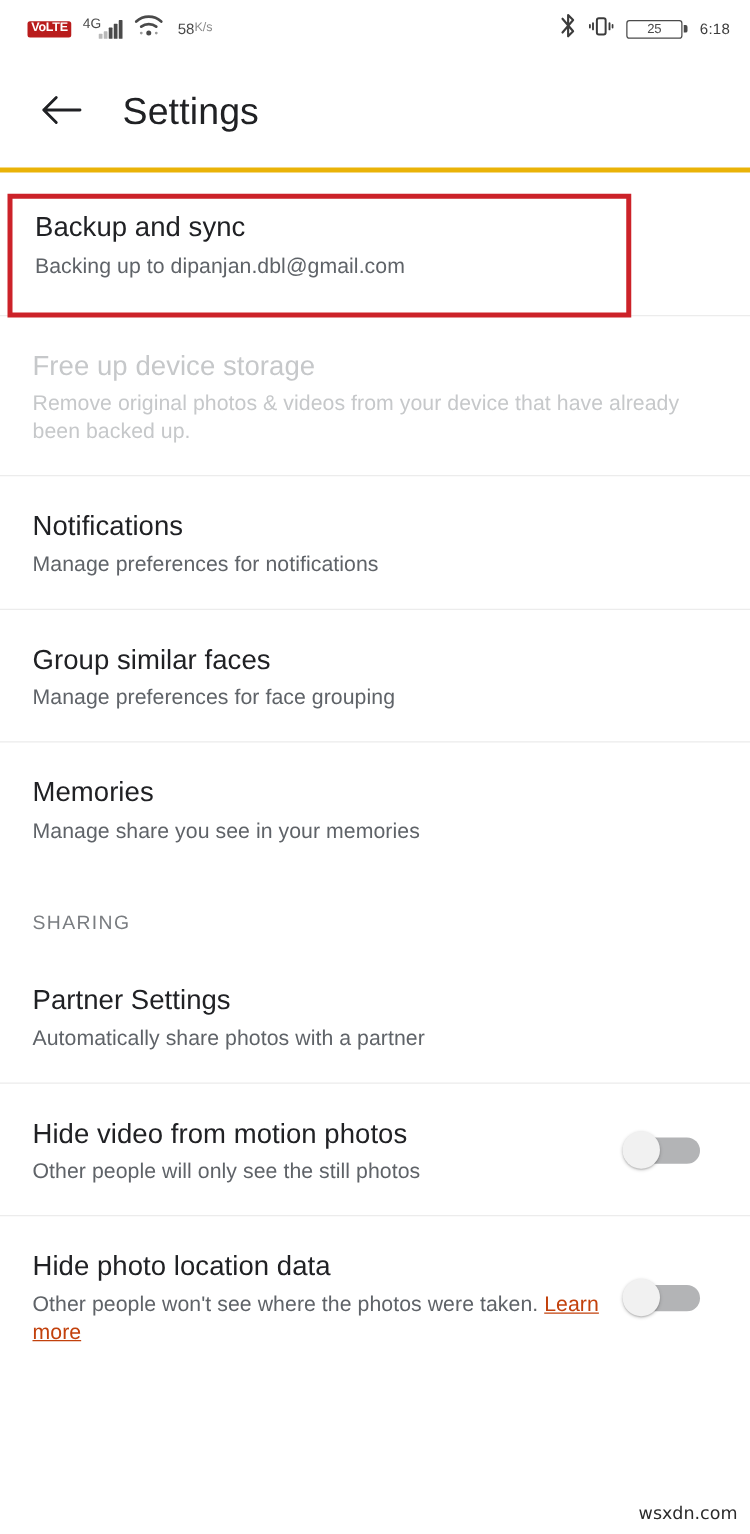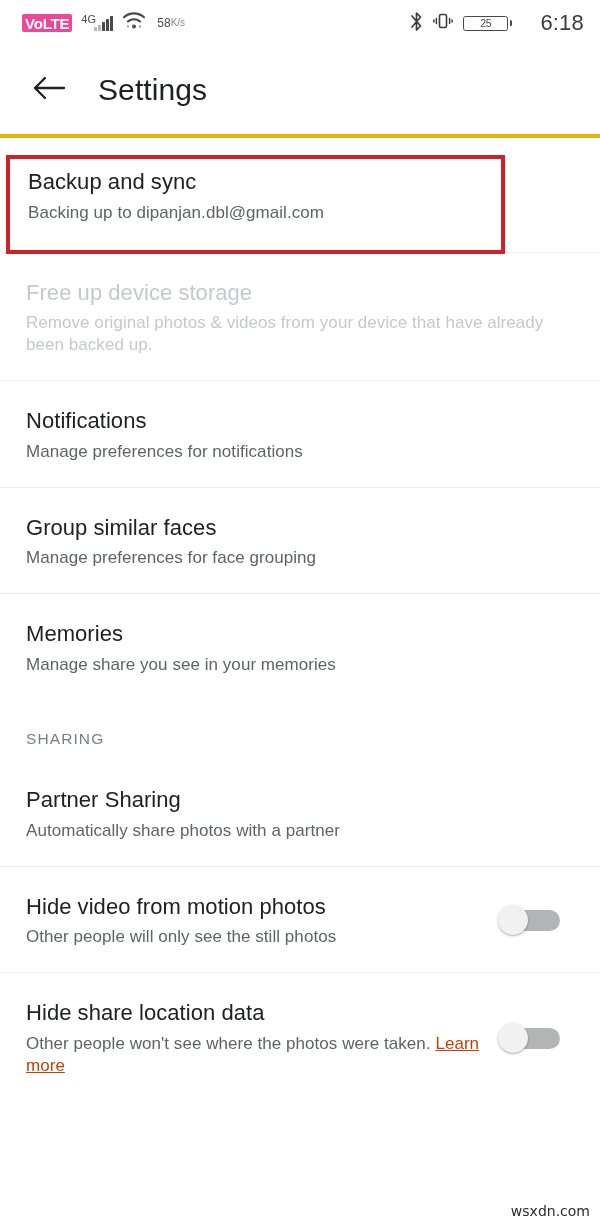--- a/index.html
+++ b/index.html
@@ -14,21 +14,21 @@
   
   .statusbar {
     height:46px; display:flex; align-items:center;
     justify-content:space-between; padding:0 16px 0 22px;
     color:#3c3c3c;
   }
   .sb-left, .sb-right { display:flex; align-items:center; }
   .sb-left { gap:9px; }
   .sb-right { gap:10px; }
   .volte-badge {
-    background:#ec4899; color:#fff; font-size:15px; font-weight:bold;
+    background:#b91c1c; color:#fff; font-size:10px; font-weight:bold;
     letter-spacing:-0.2px; padding:1.5px 3px; border-radius:2px;
     line-height:1;
   }
   .sig-wrap { display:flex; align-items:flex-end; gap:1px; position:relative; padding-left:13px;}
   .sig-gen { position:absolute; left:0; top:-2px; font-size:11px; color:#4a4a4a; line-height:1; }
   .bar { width:3px; background:#4a4a4a; border-radius:0.5px; }
   .bar.b0 { height:4px; background:#b9b9b9; }
   .bar.b1 { height:6px; background:#b9b9b9; }
   .bar.b2 { height:9px; }
   .bar.b3 { height:12px; }
@@ -38,21 +38,21 @@
   .netspeed .u { font-size:10px; color:#8a8a8a; }
   .battery {
     display:flex; align-items:center;
   }
   .batt-body {
     width:45px; height:15px; border:1.6px solid #4a4a4a; border-radius:2.5px;
     display:flex; align-items:center; justify-content:center; position:relative;
   }
   .batt-body .lvl { font-size:10.5px; color:#4a4a4a; letter-spacing:-0.3px; }
   .batt-tip { width:2.5px; height:6px; background:#4a4a4a; border-radius:0 1.5px 1.5px 0; margin-left:1.5px;}
-  .clock { font-size:22px; color:#3c3c3c; letter-spacing:0.2px;margin-left:18px; }
+  .clock { font-size:12px; color:#3c3c3c; letter-spacing:0.2px; }
 
   
   .toolbar {
     height:92px; display:flex; align-items:center; gap:30px;
     padding-left:30px; border-bottom:4px solid #eab308;
   }
   .back-btn { width:38px; height:38px; display:flex; align-items:center; justify-content:center; cursor:pointer;}
   .page-title { font-size:30px; color:#202124; letter-spacing:0.1px; }
 
   
@@ -199,39 +199,39 @@
       <div class="row-text">
         <div class="row-title">Memories</div>
         <div class="row-sub">Manage share you see in your memories</div>
       </div>
     </div>
 
     <div class="section-header">SHARING</div>
 
     <div class="row">
       <div class="row-text">
-        <div class="row-title">Partner Sharing</div>
+        <div class="row-title">Partner Settings</div>
         <div class="row-sub">Automatically share photos with a partner</div>
       </div>
     </div>
 
     <div class="row">
       <div class="row-text">
         <div class="row-title">Hide video from motion photos</div>
         <div class="row-sub">Other people will only see the still photos</div>
       </div>
       <div class="toggle">
         <span class="track"></span>
         <span class="knob"></span>
       </div>
     </div>
 
     <div class="row no-div">
       <div class="row-text">
-        <div class="row-title">Hide share location data</div>
+        <div class="row-title">Hide photo location data</div>
         <div class="row-sub"><span>Other people won't see where the photos were taken. </span><span class="link" style="color: #c2410c;">Learn more</span></div>
       </div>
       <div class="toggle">
         <span class="track"></span>
         <span class="knob"></span>
       </div>
     </div>
 
   </div>
 

